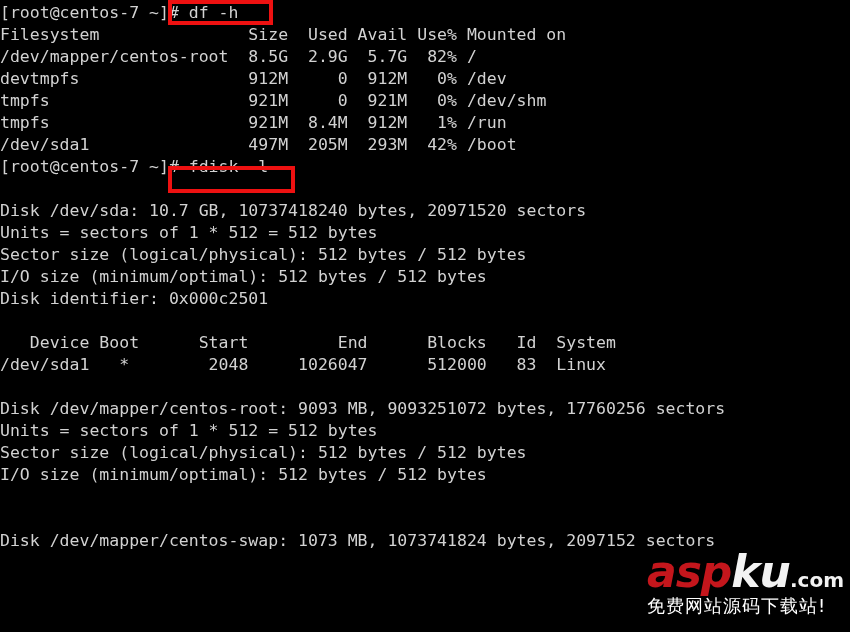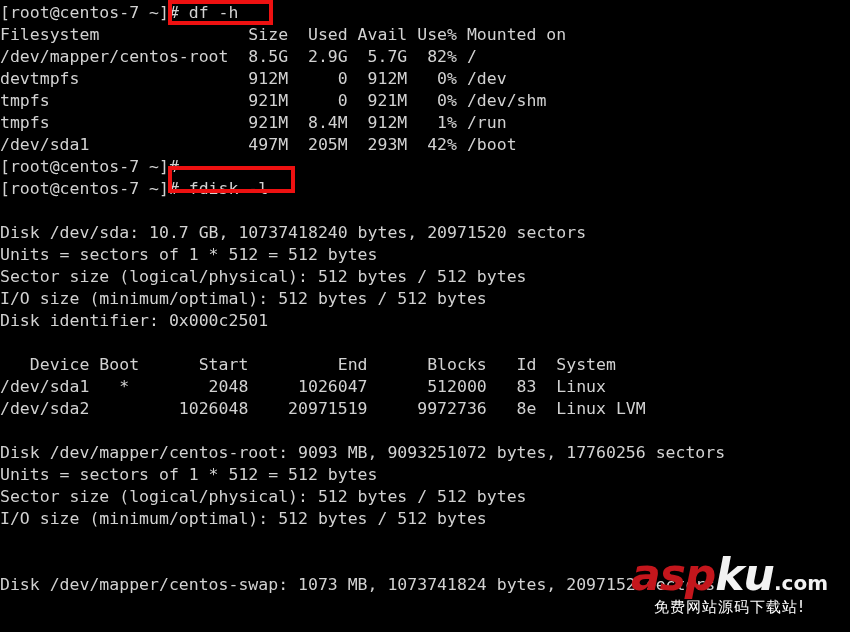--- a/index.html
+++ b/index.html
@@ -52,23 +52,23 @@
   }
   #hl-fdisk {
     left: 168px;
     top: 166px;
     width: 127px;
     height: 27px;
   }
   
   #watermark {
     position: absolute;
-    right: 22px;
+    right: 6px;
     bottom: 4px;
-    text-align: center;
+    text-align: left;
     line-height: 1;
     user-select: none;
   }
   #watermark .wm-main {
     font-family: "DejaVu Sans", "Liberation Sans", sans-serif;
     font-weight: bold;
     font-style: italic;
     font-size: 44px;
     letter-spacing: -1px;
     display: block;
@@ -79,51 +79,49 @@
     color: #f2f2f2;
     font-size: 20px;
     font-style: normal;
     font-weight: bold;
     letter-spacing: 0px;
   }
   #watermark .wm-sub {
     display: block;
     color: #ffffff;
     font-family: "DejaVu Sans", "Liberation Sans", sans-serif;
-    font-size: 15px;
+    font-size: 18px;
     font-weight: normal;
     letter-spacing: 1px;
     margin-top: 3px;
   }
 </style>
 </head>
 <body>
 
 <div id="terminal">
 
   <div class="screen">
     <span class="line">[root@centos-7 ~]# df -h</span>
     <span class="line">Filesystem               Size  Used Avail Use% Mounted on</span>
     <span class="line">/dev/mapper/centos-root  8.5G  2.9G  5.7G  82% /</span>
     <span class="line">devtmpfs                 912M     0  912M   0% /dev</span>
     <span class="line">tmpfs                    921M     0  921M   0% /dev/shm</span>
     <span class="line">tmpfs                    921M  8.4M  912M   1% /run</span>
     <span class="line">/dev/sda1                497M  205M  293M  42% /boot</span>
-    <span class="line">[root@centos-7 ~]#</span>
     <span class="line">[root@centos-7 ~]# fdisk -l</span>
     <span class="line blank"></span>
     <span class="line">Disk /dev/sda: 10.7 GB, 10737418240 bytes, 20971520 sectors</span>
     <span class="line">Units = sectors of 1 * 512 = 512 bytes</span>
     <span class="line">Sector size (logical/physical): 512 bytes / 512 bytes</span>
     <span class="line">I/O size (minimum/optimal): 512 bytes / 512 bytes</span>
     <span class="line">Disk identifier: 0x000c2501</span>
     <span class="line blank"></span>
     <span class="line">   Device Boot      Start         End      Blocks   Id  System</span>
     <span class="line">/dev/sda1   *        2048     1026047      512000   83  Linux</span>
-    <span class="line">/dev/sda2         1026048    20971519     9972736   8e  Linux LVM</span>
     <span class="line blank"></span>
     <span class="line">Disk /dev/mapper/centos-root: 9093 MB, 9093251072 bytes, 17760256 sectors</span>
     <span class="line">Units = sectors of 1 * 512 = 512 bytes</span>
     <span class="line">Sector size (logical/physical): 512 bytes / 512 bytes</span>
     <span class="line">I/O size (minimum/optimal): 512 bytes / 512 bytes</span>
     <span class="line blank"></span>
     <span class="line blank"></span>
     <span class="line">Disk /dev/mapper/centos-swap: 1073 MB, 1073741824 bytes, 2097152 sectors</span>
 
   </div>

